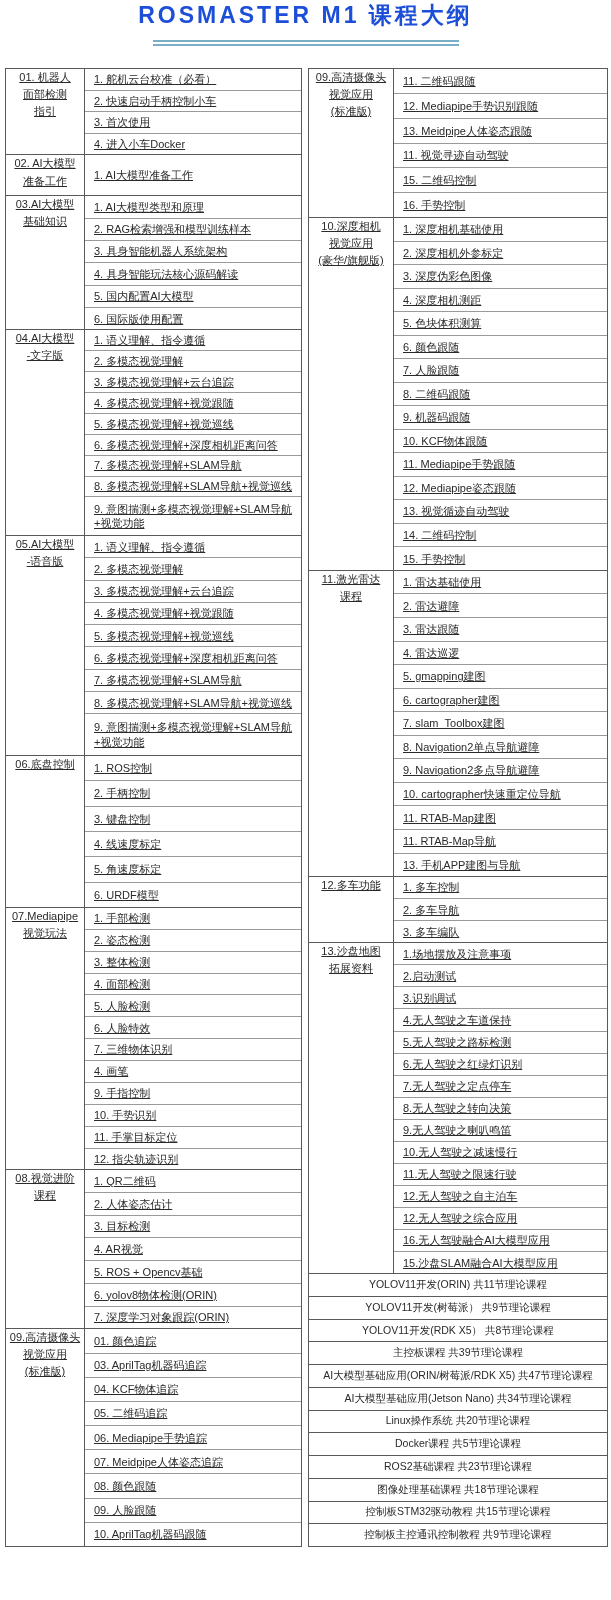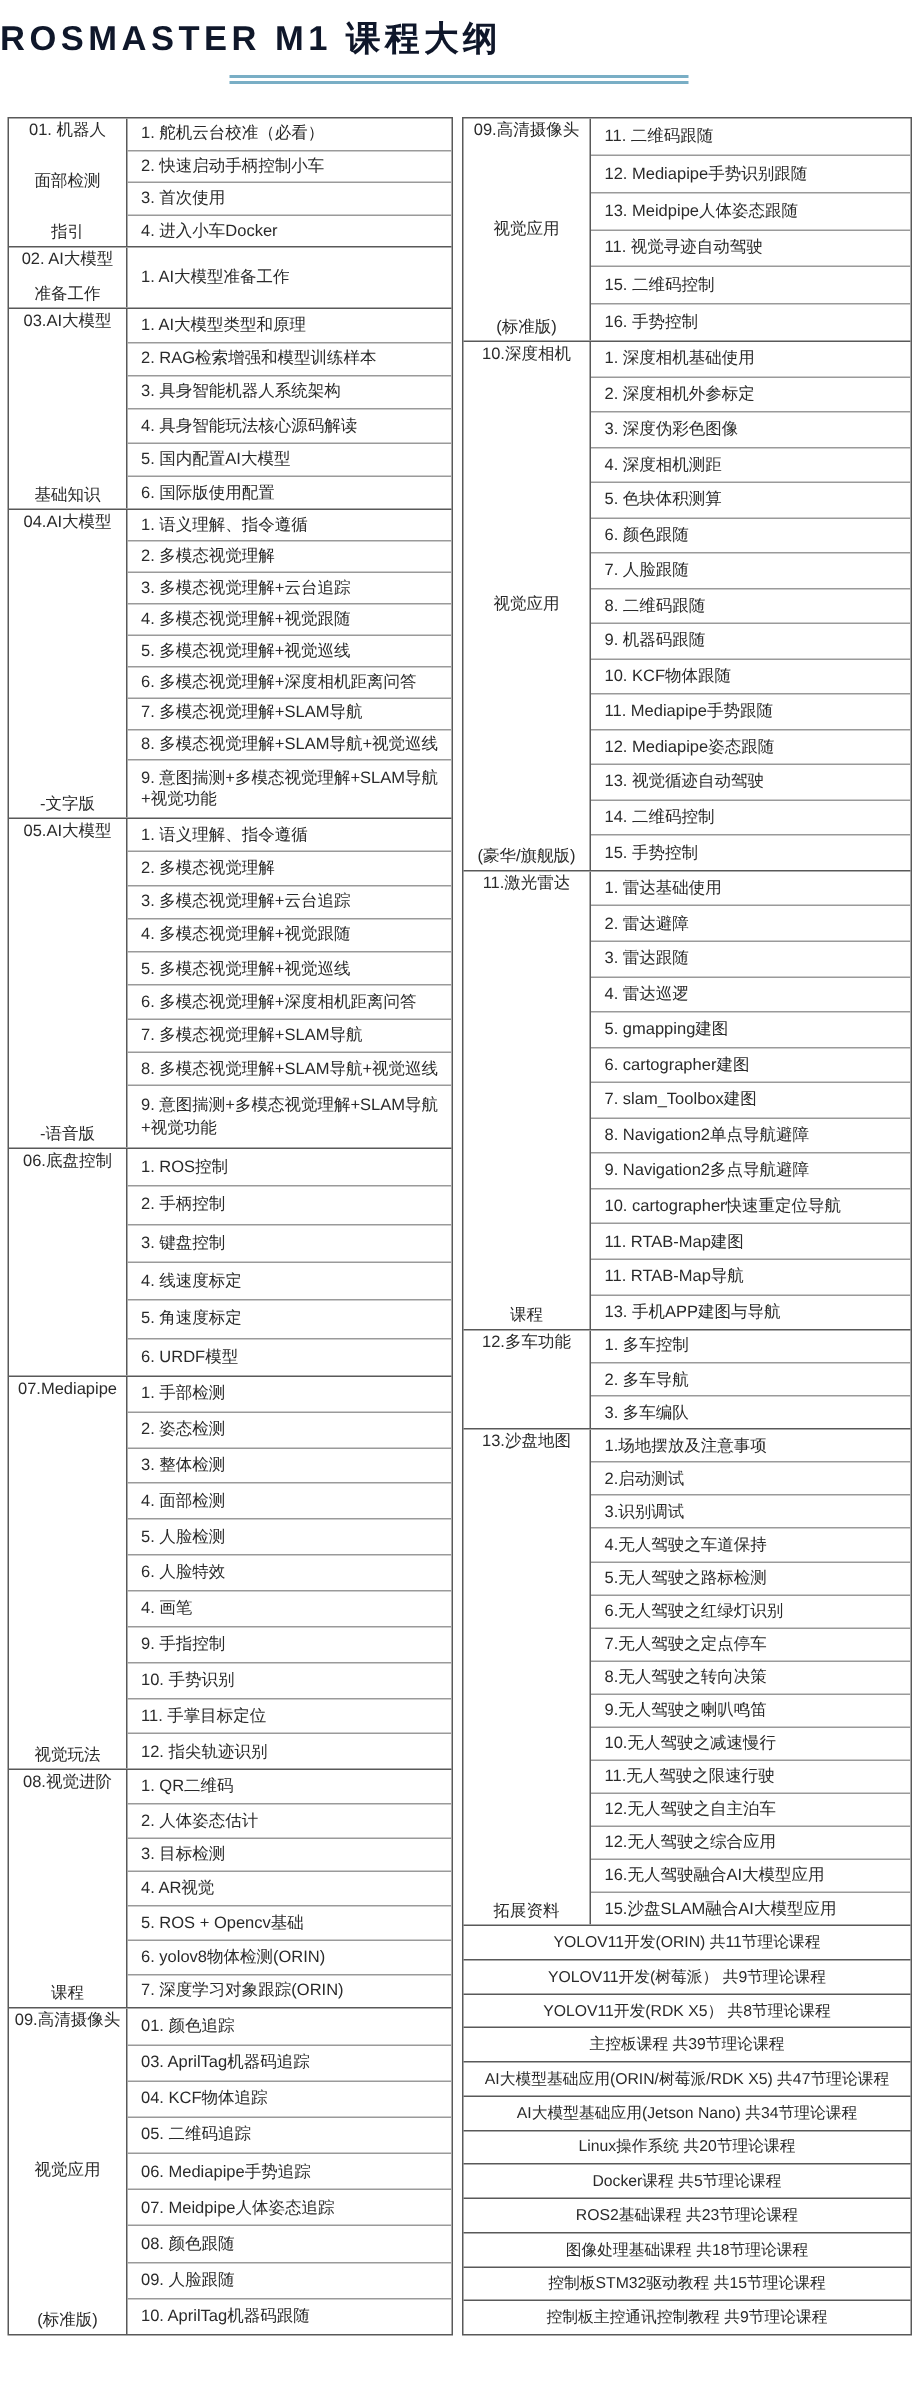--- a/index.html
+++ b/index.html
@@ -2,22 +2,22 @@
 <html><head>
 <meta charset="utf-8">
 <style>
   html,body{margin:0;padding:0;}
   body{
     width:611px;height:1600px;background:#ffffff;
     font-family:"Liberation Sans","DejaVu Sans",sans-serif;
     color:#2a2a2a;overflow:hidden;
   }
   .page-title{
-    margin-top:10px;text-align:left;font-size:23px;font-weight:bold;
-    letter-spacing:3px;color:#0f172a;
+    text-align:center;font-size:23px;font-weight:bold;
+    letter-spacing:3px;color:#1d4ed8;
   }
   .divider{
     width:306px;height:2px;margin:9px auto 0;
     border-top:2px solid #79aec5;border-bottom:2px solid #79aec5;
   }
   .table-wrap{
     display:flex;gap:6px;margin:22px 3px 0 5px;height:1479px;
   }
   .half{
     display:flex;flex-direction:column;border:1px solid #595959;
@@ -25,25 +25,25 @@
   }
   .half-left{width:297px;flex-shrink:0;}
   .half-right{flex:1;}
   .section{
     display:flex;flex-basis:0;min-height:0;overflow:hidden;
     border-bottom:1px solid #595959;
   }
   .half > :last-child{border-bottom:none;}
   .cat{
     width:78px;flex-shrink:0;border-right:1px solid #595959;
-    display:flex;flex-direction:column;justify-content:space-between;align-items:center;
-    text-align:center;font-size:11px;line-height:1.55;color:#2a2a2a;
+    display:flex;flex-direction:column;justify-content:flex-start;align-items:center;
+    text-align:center;font-size:11px;line-height:1.55;color:#2a2a2a;text-decoration:underline;
   }
   .cat-r{width:84px;}
-  .items{flex:1;display:flex;flex-direction:column;min-width:0;}
+  .items{flex:1;display:flex;flex-direction:column;min-width:0;text-decoration:underline;}
   .item-row{
     flex:1 1 0;min-height:0;display:flex;align-items:center;
     padding:1px 4px 1px 9px;border-bottom:1px solid #9a9a9a;
     font-size:11px;line-height:1.3;overflow:hidden;
   }
   .item-row:last-child{border-bottom:none;}
   .bottom-row{
     flex:22 1 0;min-height:0;display:flex;align-items:center;justify-content:center;
     border-bottom:1px solid #595959;font-size:10.5px;white-space:nowrap;overflow:hidden;text-align:right;
   }
@@ -144,20 +144,21 @@
           <div>07.Mediapipe</div>
           <div>视觉玩法</div>
         </div>
         <div class="items">
           <div class="item-row">1. 手部检测</div>
           <div class="item-row">2. 姿态检测</div>
           <div class="item-row">3. 整体检测</div>
           <div class="item-row">4. 面部检测</div>
           <div class="item-row">5. 人脸检测</div>
           <div class="item-row">6. 人脸特效</div>
+          <div class="item-row">7. 三维物体识别</div>
           <div class="item-row">4. 画笔</div>
           <div class="item-row">9. 手指控制</div>
           <div class="item-row">10. 手势识别</div>
           <div class="item-row">11. 手掌目标定位</div>
           <div class="item-row">12. 指尖轨迹识别</div>
         </div>
       </div>
       <div class="section" style="flex-grow: 159;">
         <div class="cat">
           <div>08.视觉进阶</div>

